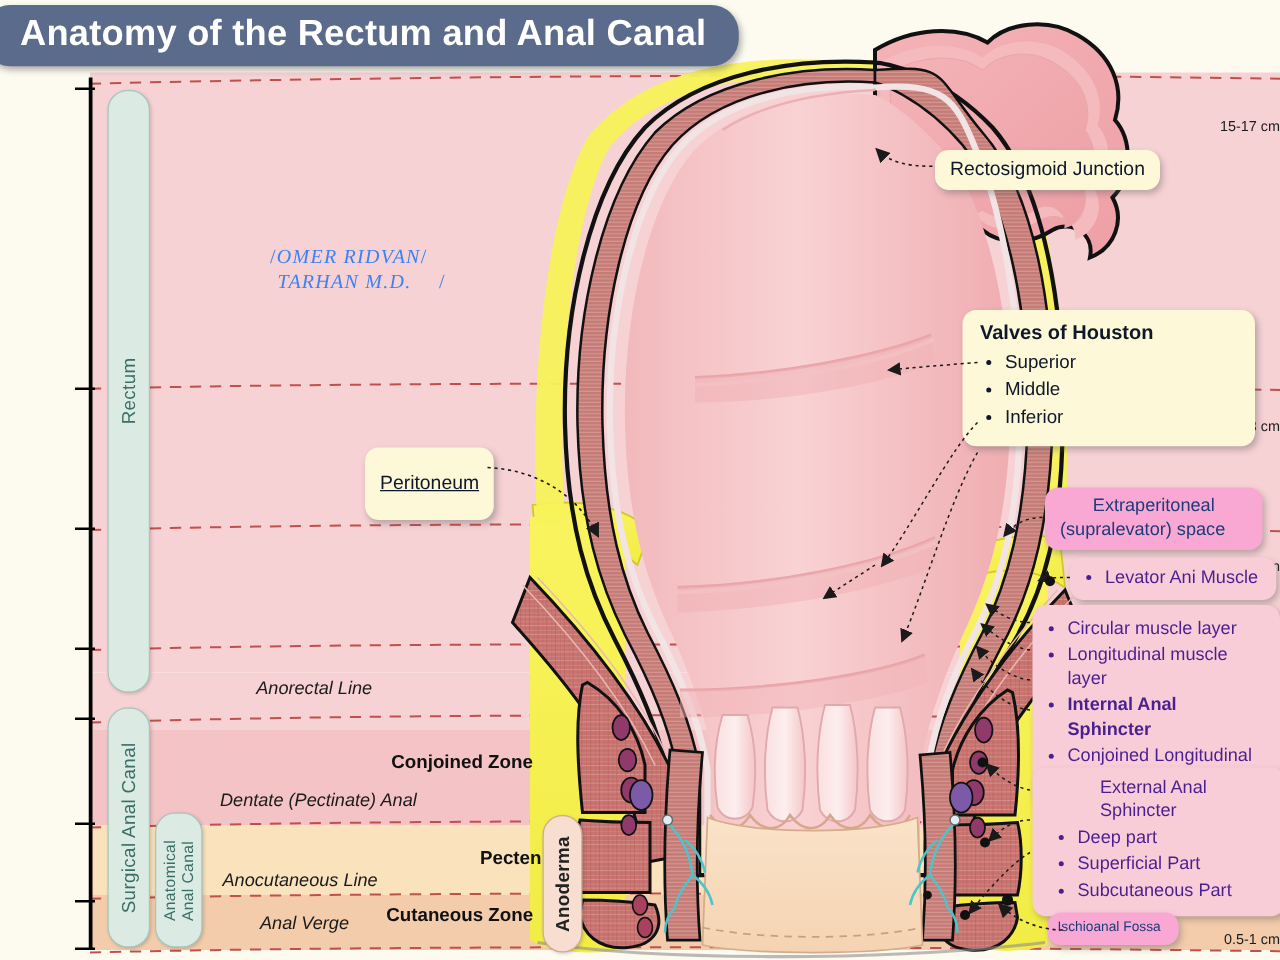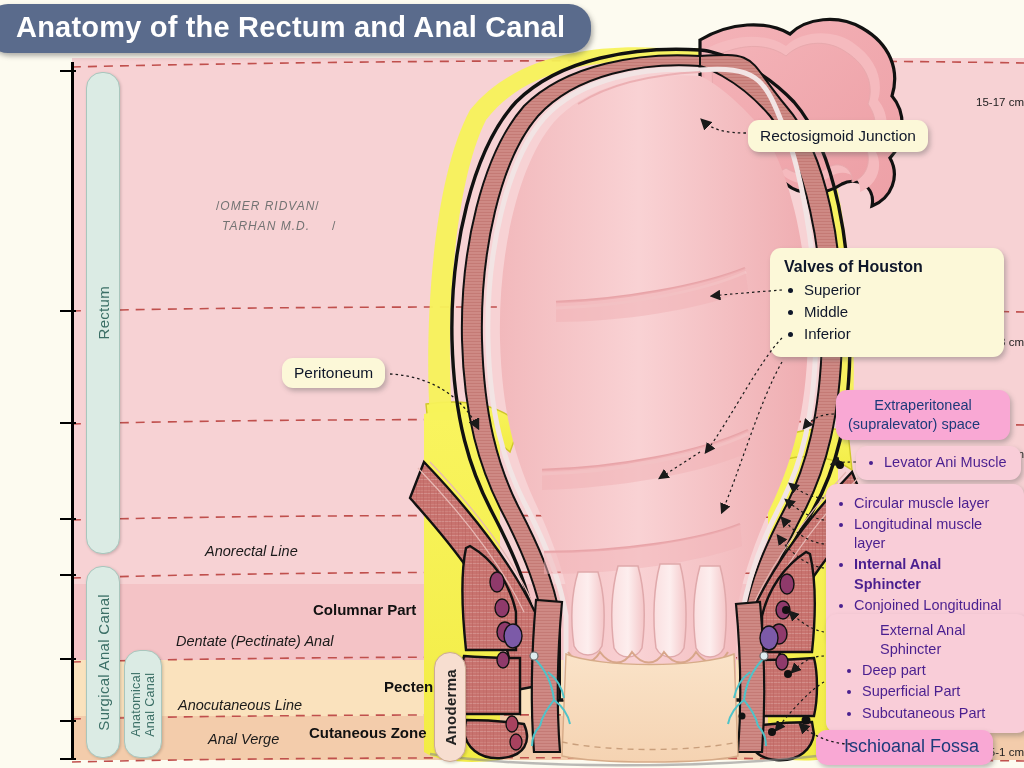--- a/index.html
+++ b/index.html
@@ -73,22 +73,22 @@
   #watermark{
     position:absolute;left:164px;top:118px;
     background:#c9d2cf;border-radius:10px;
     padding:7px 18px 9px 18px;
     color:#2f7d6e;font-size:29px;font-weight:bold;
     letter-spacing:-.4px;z-index:25;
   }
   #watermark sup{font-size:15px;font-weight:normal;vertical-align:super;}
   #signature{
     position:absolute;left:216px;top:196px;z-index:25;
-    font-family:Liberation Sans, sans-serif;font-style:italic;
-    font-size:12px;color:#737373;line-height:20px;
+    font-family:Liberation Serif, serif;font-style:italic;
+    font-size:16px;color:#3b82f6;line-height:20px;
     letter-spacing:1px;
   }
   #signature .slash{font-style:normal;}
 
   
   .callout{
     position:absolute;border-radius:11px;
     box-shadow:2px 3px 5px rgba(90,90,90,.38);
     z-index:30;line-height:1.32;
   }
@@ -96,29 +96,29 @@
   .c-peach{background:#f9a8d4;color:#1d3a7a;}
   .c-pinkv{background:#f9cdd8;color:#4a1f8f;}
   .callout ul{margin:3px 0 0 0;padding-left:20px;}
   .callout li{margin:2px 0;list-style:disc;}
   .callout .hdr{font-weight:normal;margin-left:40px;}
 
   #co-rectosigmoid{left:748px;top:120px;padding:6px 12px;font-size:15.5px;}
   #co-valves{left:770px;top:248px;padding:8px 14px 11px 14px;font-size:15px;width:206px;}
   #co-valves .hdr1{font-weight:bold;font-size:16px;}
   #co-valves .hdr2{font-weight:bold;font-size:14px;}
-  #co-peritoneum{left:282px;top:358px;padding:5px 12px;font-size:15.5px;}
+  #co-peritoneum{left:292px;top:358px;padding:19px 12px;font-size:15.5px;text-decoration:underline;}
   #co-extraperitoneal{left:836px;top:390px;padding:6px 12px;font-size:14.5px;width:150px;}
   #co-levator{left:856px;top:446px;padding:5px 14px 6px 6px;font-size:14.5px;}
   #co-levator ul{margin:0;padding-left:22px;}
   #co-muscles{left:826px;top:484px;padding:7px 12px 9px 4px;font-size:14.5px;width:182px;}
   #co-muscles ul{padding-left:24px;}
   #co-eas{left:826px;top:614px;padding:7px 14px 8px 14px;font-size:14.5px;width:174px;}
   #co-eas ul{padding-left:22px;margin-top:2px;}
-  #co-ischioanal{left:816px;top:730px;padding:5px 14px 6px 28px;font-size:18px;}
+  #co-ischioanal{left:838px;top:730px;padding:5px 14px 6px 8px;font-size:11px;}
 
   
   #anatomy{position:absolute;left:0;top:0;width:1024px;height:768px;z-index:10;pointer-events:none;}
   #leaders{position:absolute;left:0;top:0;width:1024px;height:768px;z-index:35;pointer-events:none;}
 </style>
 </head>
 <body>
 
 <div id="stage">
 
@@ -419,21 +419,21 @@
   </div>
   <div class="vpill" id="pill-anoderma">
     <span>Anoderma</span>
   </div>
 
   <div class="zline" style="left:205px;top:543px">Anorectal Line</div>
   <div class="zline" style="left:176px;top:633px">Dentate (Pectinate) Anal</div>
   <div class="zline" style="left:178px;top:697px">Anocutaneous Line</div>
   <div class="zline" style="left:208px;top:731px">Anal Verge</div>
 
-  <div class="zname" style="left:313px;top:601px">Columnar Part</div>
+  <div class="zname" style="left:313px;top:601px">Conjoined Zone</div>
   <div class="zname" style="left:384px;top:678px">Pecten</div>
   <div class="zname" style="left:309px;top:724px">Cutaneous Zone</div>
 
   <div class="callout c-cream" id="co-rectosigmoid">
     <span>Rectosigmoid Junction</span>
   </div>
 
   <div class="callout c-cream" id="co-valves">
     <div class="hdr1">Valves of Houston</div>
     <ul>

